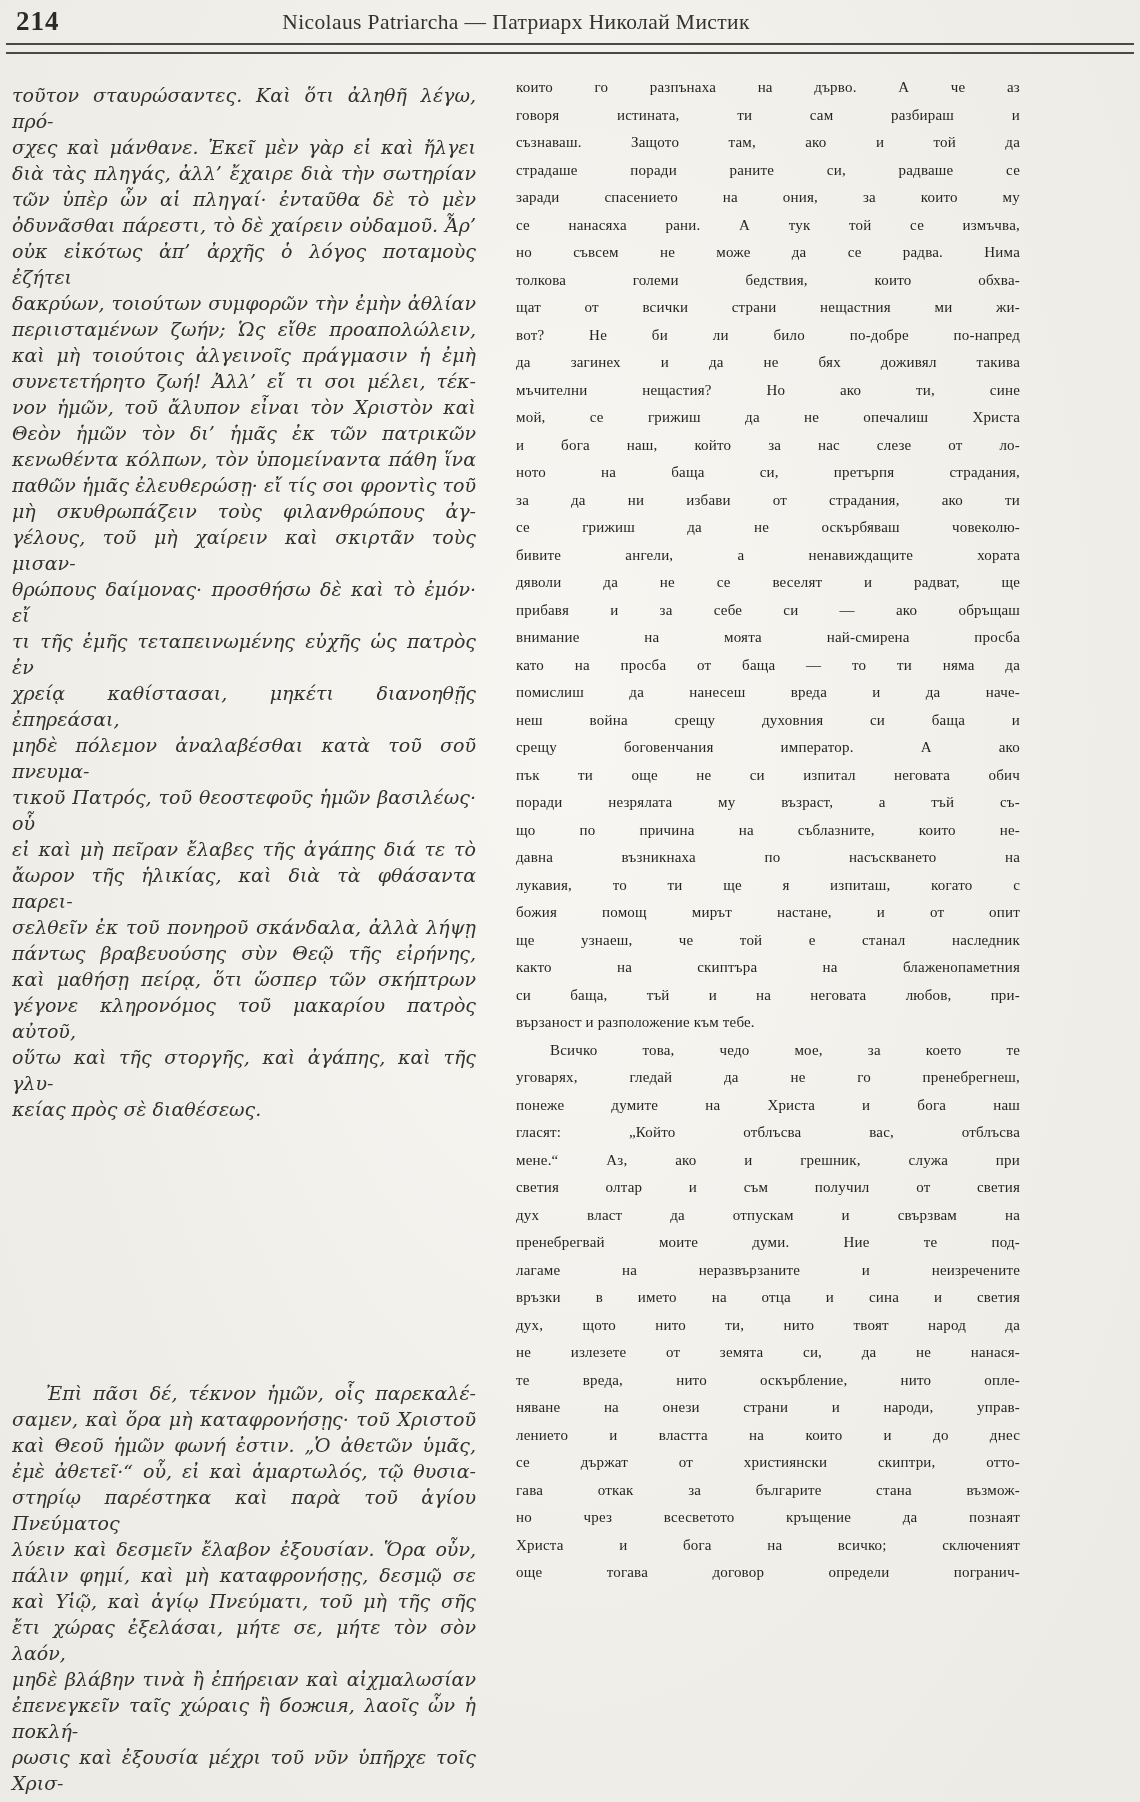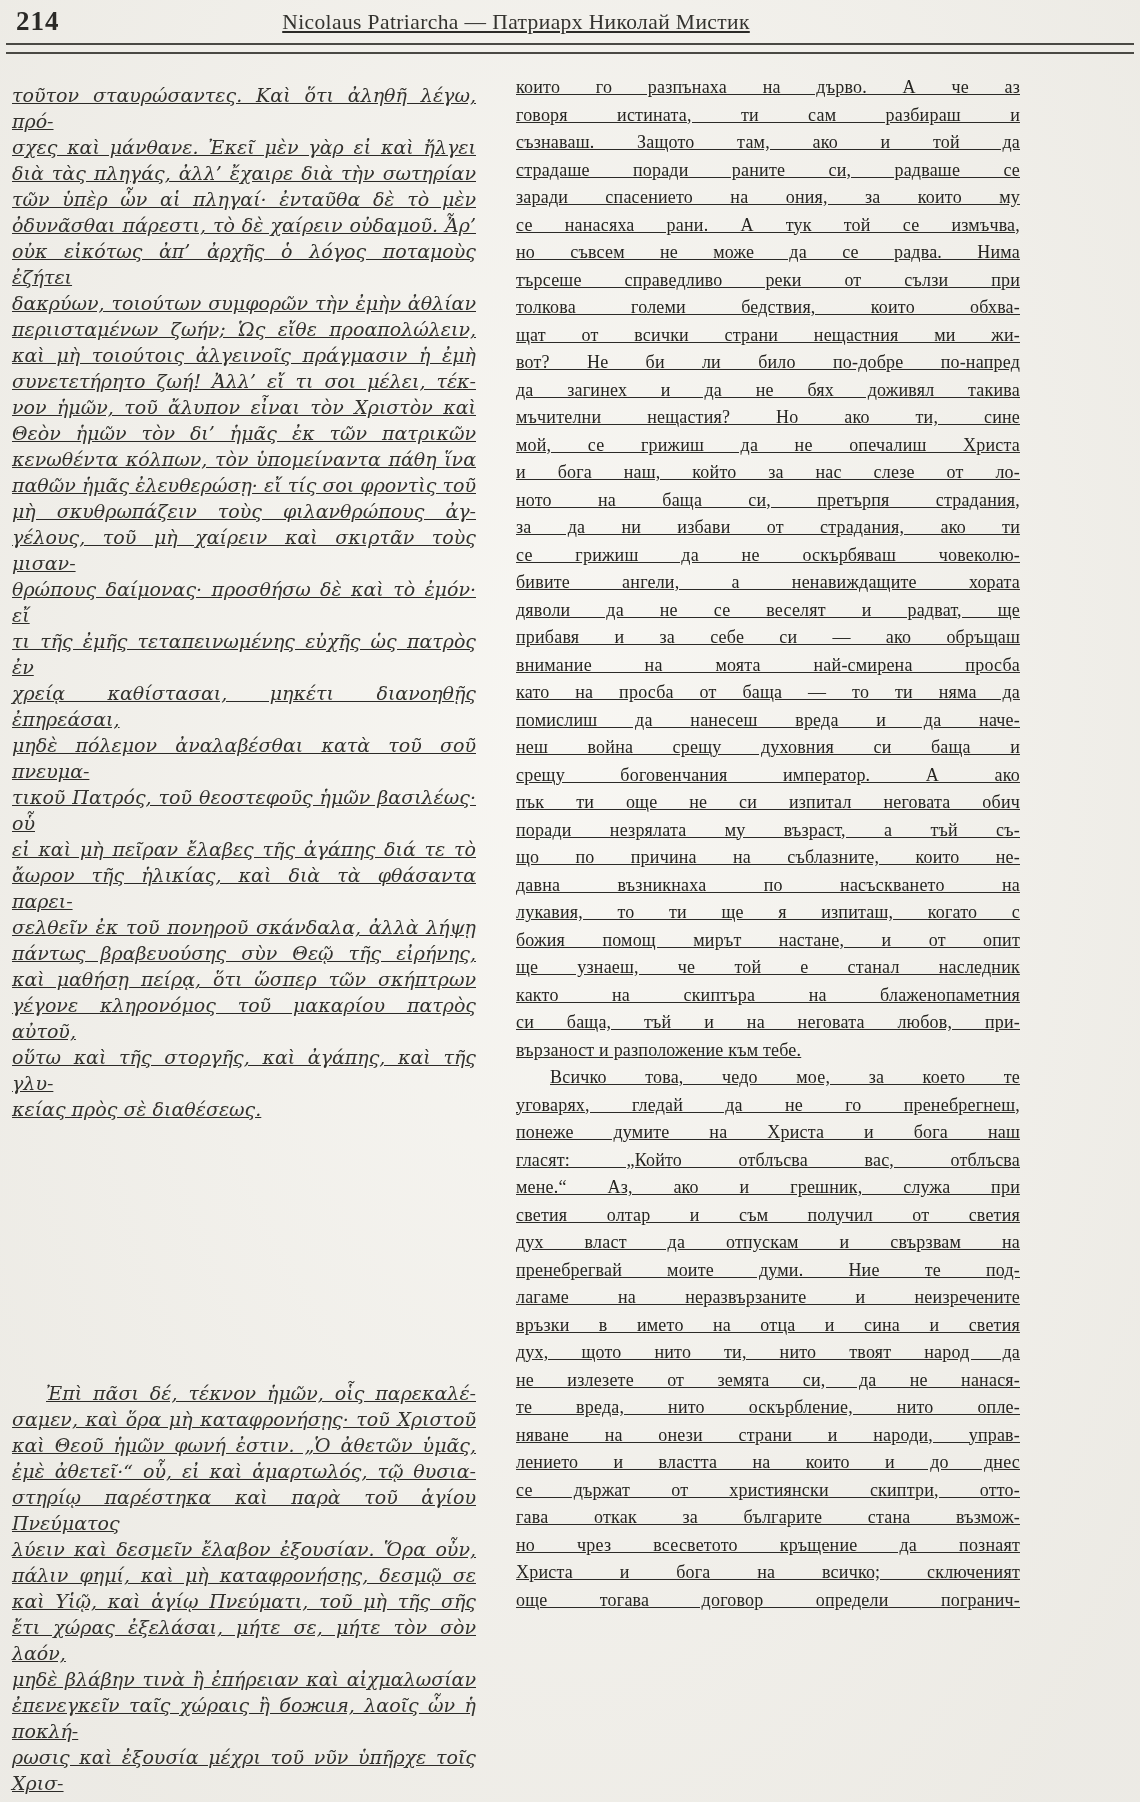--- a/index.html
+++ b/index.html
@@ -15,21 +15,20 @@
     -webkit-font-smoothing: antialiased;
   }
   .page {
     position: relative;
     width: 1140px;
     height: 1802px;
     overflow: hidden;
     background:
       radial-gradient(ellipse at 50% 40%, rgba(255,255,255,0.35), rgba(0,0,0,0.03) 90%),
       var(--paper, #f4f2ec);
-    text-decoration: underline;
   }
   .page-header {
     position: relative;
     margin: 6px 12px 0 12px;
     width: 1008px;
     height: 32px;
   }
   .page-number {
     position: absolute;
     left: 4px;
@@ -65,21 +64,21 @@
     width: 464px;
     padding-top: 8px;
     font-family: "DejaVu Serif", serif;
     font-style: italic;
     font-size: 19px;
     line-height: 26px;
     color: #33322e;
   }
   .col.bulgarian {
     width: 504px;
-    font-size: 18px;
+    font-size: 15px;
     line-height: 27.5px;
     letter-spacing: 0.2px;
     color: #262521;
   }
   .para .line {
     text-align: justify;
     text-align-last: justify;
     white-space: normal;
   }
   .para .line.line-last {
@@ -156,21 +155,20 @@
 
     <section class="col bulgarian" lang="bg">
       <div class="para">
           <div class="line">които го разпънаха на дърво. А че аз</div>
           <div class="line">говоря истината, ти сам разбираш и</div>
           <div class="line">съзнаваш. Защото там, ако и той да</div>
           <div class="line">страдаше поради раните си, радваше се</div>
           <div class="line">заради спасението на ония, за които му</div>
           <div class="line">се нанасяха рани. А тук той се измъчва,</div>
           <div class="line">но съвсем не може да се радва. Нима</div>
-          <div class="line">търсеше справедливо реки от сълзи при</div>
           <div class="line">толкова големи бедствия, които обхва-</div>
           <div class="line">щат от всички страни нещастния ми жи-</div>
           <div class="line">вот? Не би ли било по-добре по-напред</div>
           <div class="line">да загинех и да не бях доживял такива</div>
           <div class="line">мъчителни нещастия? Но ако ти, сине</div>
           <div class="line">мой, се грижиш да не опечалиш Христа</div>
           <div class="line">и бога наш, който за нас слезе от ло-</div>
           <div class="line">ното на баща си, претърпя страдания,</div>
           <div class="line">за да ни избави от страдания, ако ти</div>
           <div class="line">се грижиш да не оскърбяваш човеколю-</div>

